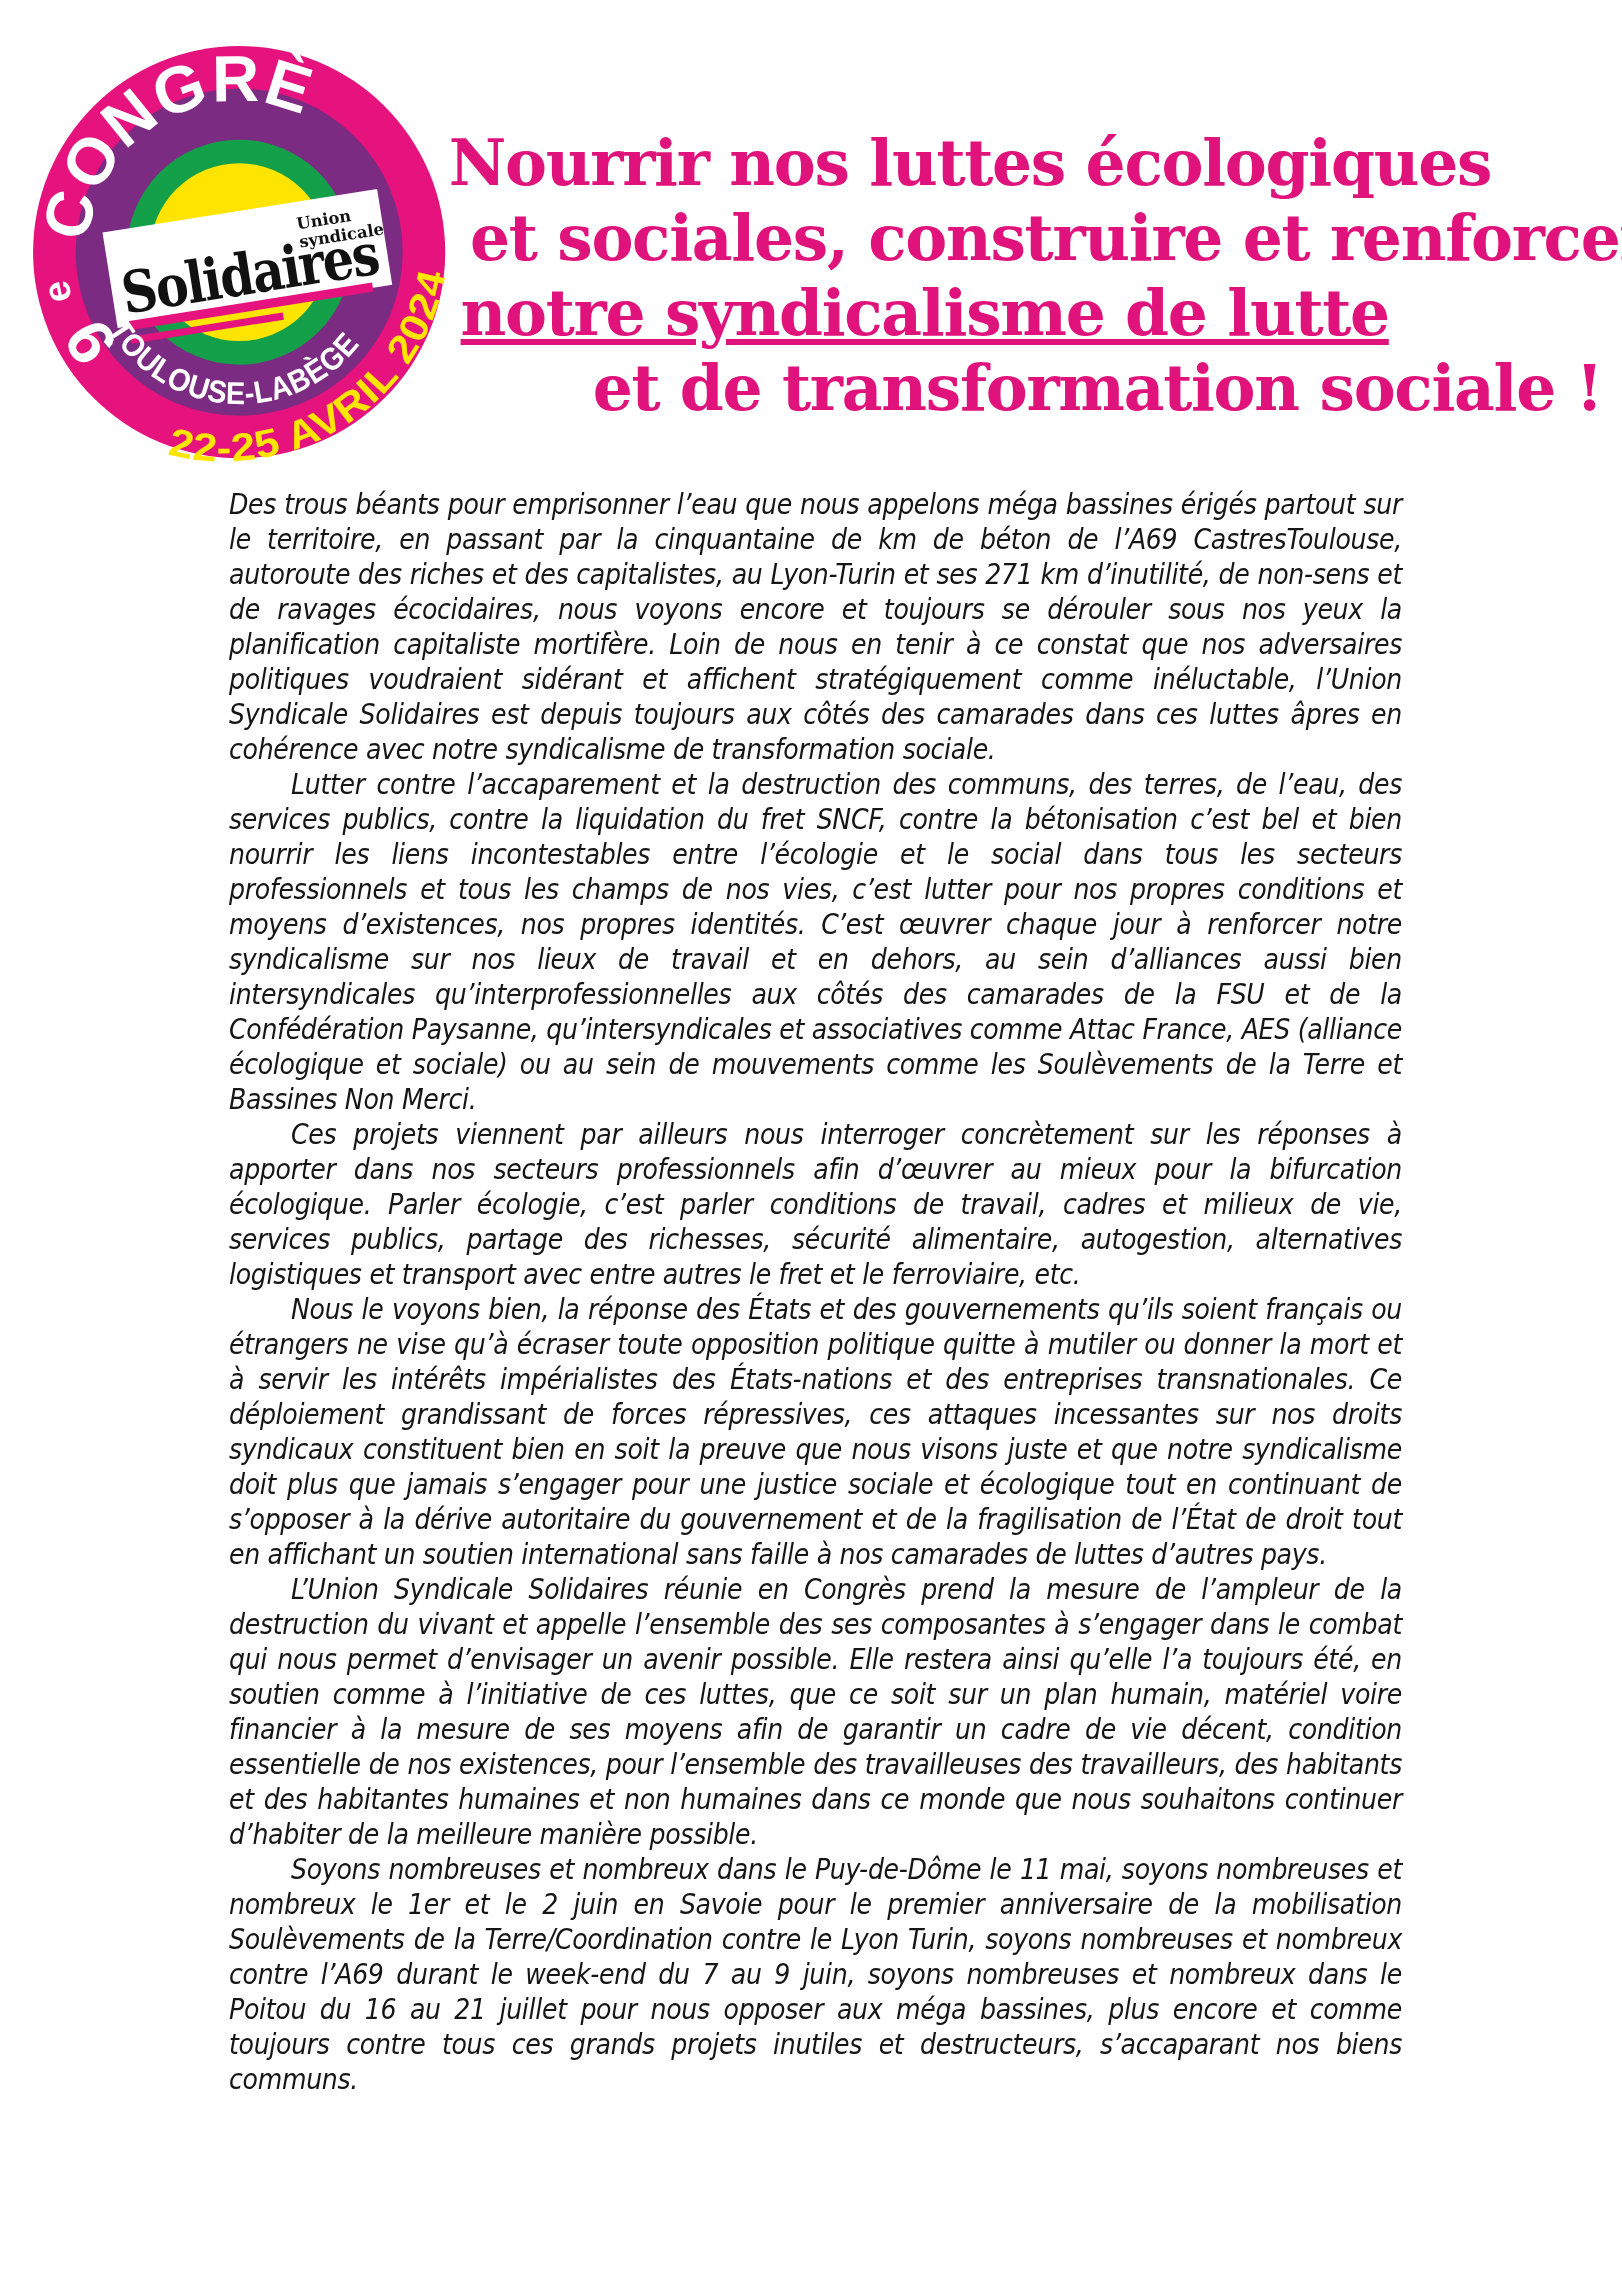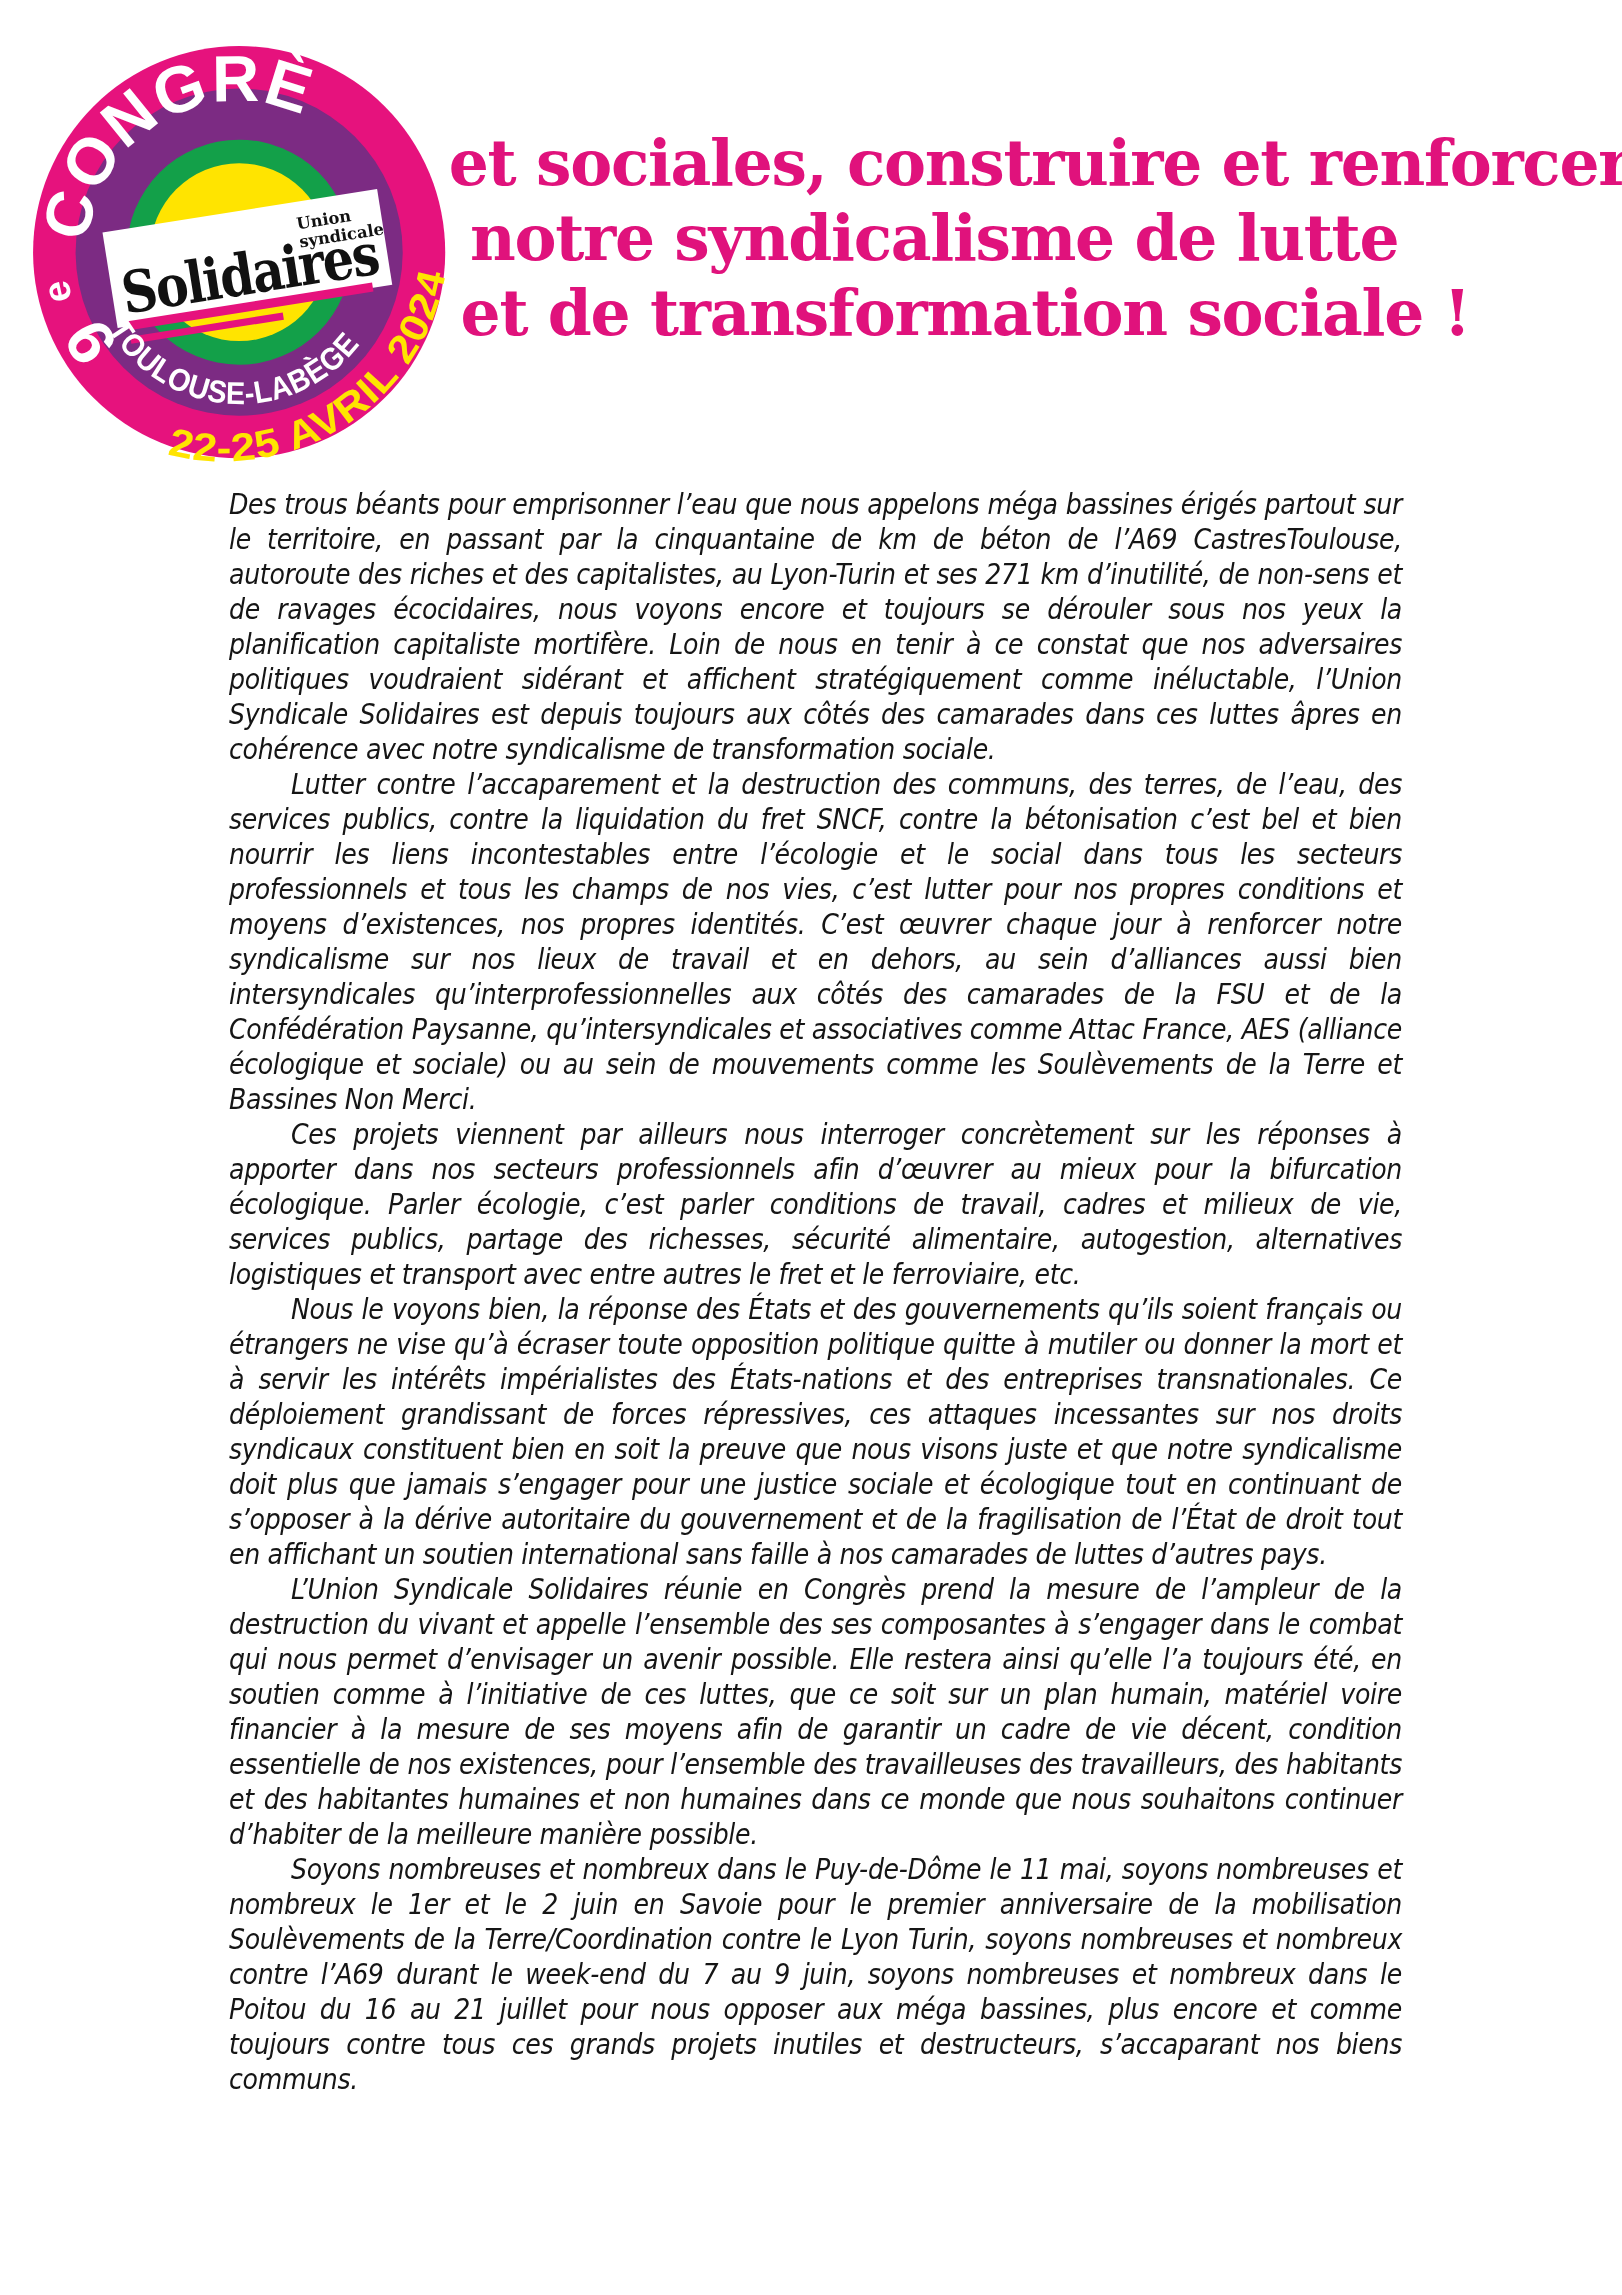--- a/index.html
+++ b/index.html
@@ -44,21 +44,21 @@
     font-family: "DejaVu Serif", serif;
     font-weight: bold;
     font-size: 63px;
     line-height: 75px;
     letter-spacing: -1.3px;
     white-space: nowrap;
   }
   .title-line { display: block; }
   .title-line:nth-child(1) { margin-left: 11.8px; }
   .title-line:nth-child(2) { margin-left: 33px; }
-  .title-line:nth-child(3) { margin-left: 23.6px; }
+  .title-line:nth-child(3) { margin-left: 23.6px; text-decoration: underline; }
   .title-line:nth-child(4) { margin-left: 16px; text-align: right; }
 
   
   .body-block {
     position: absolute;
     left: 229px;
     top: 487px;
     width: 1173px;
     color: #151515;
     font-family: "DejaVu Sans", "Liberation Sans", sans-serif;
@@ -111,20 +111,21 @@
         <textPath href="#arc-location" startOffset="2" textLength="455" lengthAdjust="spacingAndGlyphs">TOULOUSE-LABÈGE</textPath>
       </text>
 
       <text class="badge-arc-text" font-size="60" letter-spacing="1" fill="#ffe400">
         <textPath href="#arc-dates" startOffset="4" textLength="570" lengthAdjust="spacingAndGlyphs">22-25 AVRIL 2024</textPath>
       </text>
     </svg>
   </div>
 
   <h1 class="title-block">
+    <span class="title-line">Nourrir nos luttes écologiques</span>
     <span class="title-line">et sociales, construire et renforcer</span>
     <span class="title-line">notre syndicalisme de lutte</span>
     <span class="title-line">et de transformation sociale !</span>
   </h1>
 
   <div class="body-block">
     <p>Des trous béants pour emprisonner l’eau que nous appelons méga bassines érigés partout sur le territoire, en passant par la cinquantaine de km de béton de l’A69 CastresToulouse, autoroute des riches et des capitalistes, au Lyon-Turin et ses 271 km d’inutilité, de non-sens et de ravages écocidaires, nous voyons encore et toujours se dérouler sous nos yeux la planification capitaliste mortifère. Loin de nous en tenir à ce constat que nos adversaires politiques voudraient sidérant et affichent stratégiquement comme inéluctable, l’Union Syndicale Solidaires est depuis toujours aux côtés des camarades dans ces luttes âpres en cohérence avec notre syndicalisme de transformation sociale.</p>
     <p>Lutter contre l’accaparement et la destruction des communs, des terres, de l’eau, des services publics, contre la liquidation du fret SNCF, contre la bétonisation c’est bel et bien nourrir les liens incontestables entre l’écologie et le social dans tous les secteurs professionnels et tous les champs de nos vies, c’est lutter pour nos propres conditions et moyens d’existences, nos propres identités. C’est œuvrer chaque jour à renforcer notre syndicalisme sur nos lieux de travail et en dehors, au sein d’alliances aussi bien intersyndicales qu’interprofessionnelles aux côtés des camarades de la FSU et de la Confédération Paysanne, qu’intersyndicales et associatives comme Attac France, AES (alliance écologique et sociale) ou au sein de mouvements comme les Soulèvements de la Terre et Bassines Non Merci.</p>
     <p>Ces projets viennent par ailleurs nous interroger concrètement sur les réponses à apporter dans nos secteurs professionnels afin d’œuvrer au mieux pour la bifurcation écologique. Parler écologie, c’est parler conditions de travail, cadres et milieux de vie, services publics, partage des richesses, sécurité alimentaire, autogestion, alternatives logistiques et transport avec entre autres le fret et le ferroviaire, etc.</p>
     <p>Nous le voyons bien, la réponse des États et des gouvernements qu’ils soient français ou étrangers ne vise qu’à écraser toute opposition politique quitte à mutiler ou donner la mort et à servir les intérêts impérialistes des États-nations et des entreprises transnationales. Ce déploiement grandissant de forces répressives, ces attaques incessantes sur nos droits syndicaux constituent bien en soit la preuve que nous visons juste et que notre syndicalisme doit plus que jamais s’engager pour une justice sociale et écologique tout en continuant de s’opposer à la dérive autoritaire du gouvernement et de la fragilisation de l’État de droit tout en affichant un soutien international sans faille à nos camarades de luttes d’autres pays.</p>

